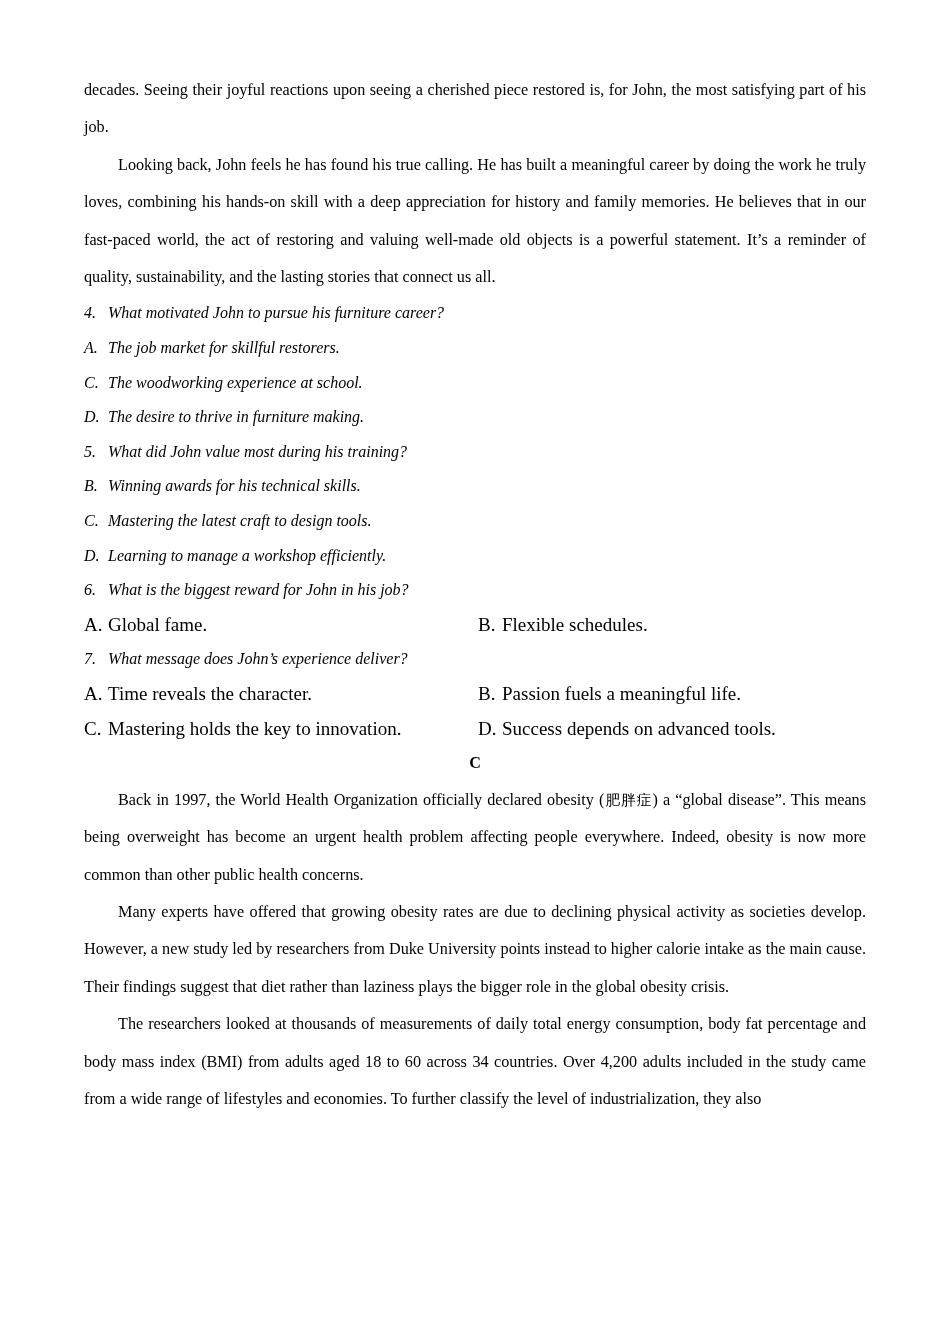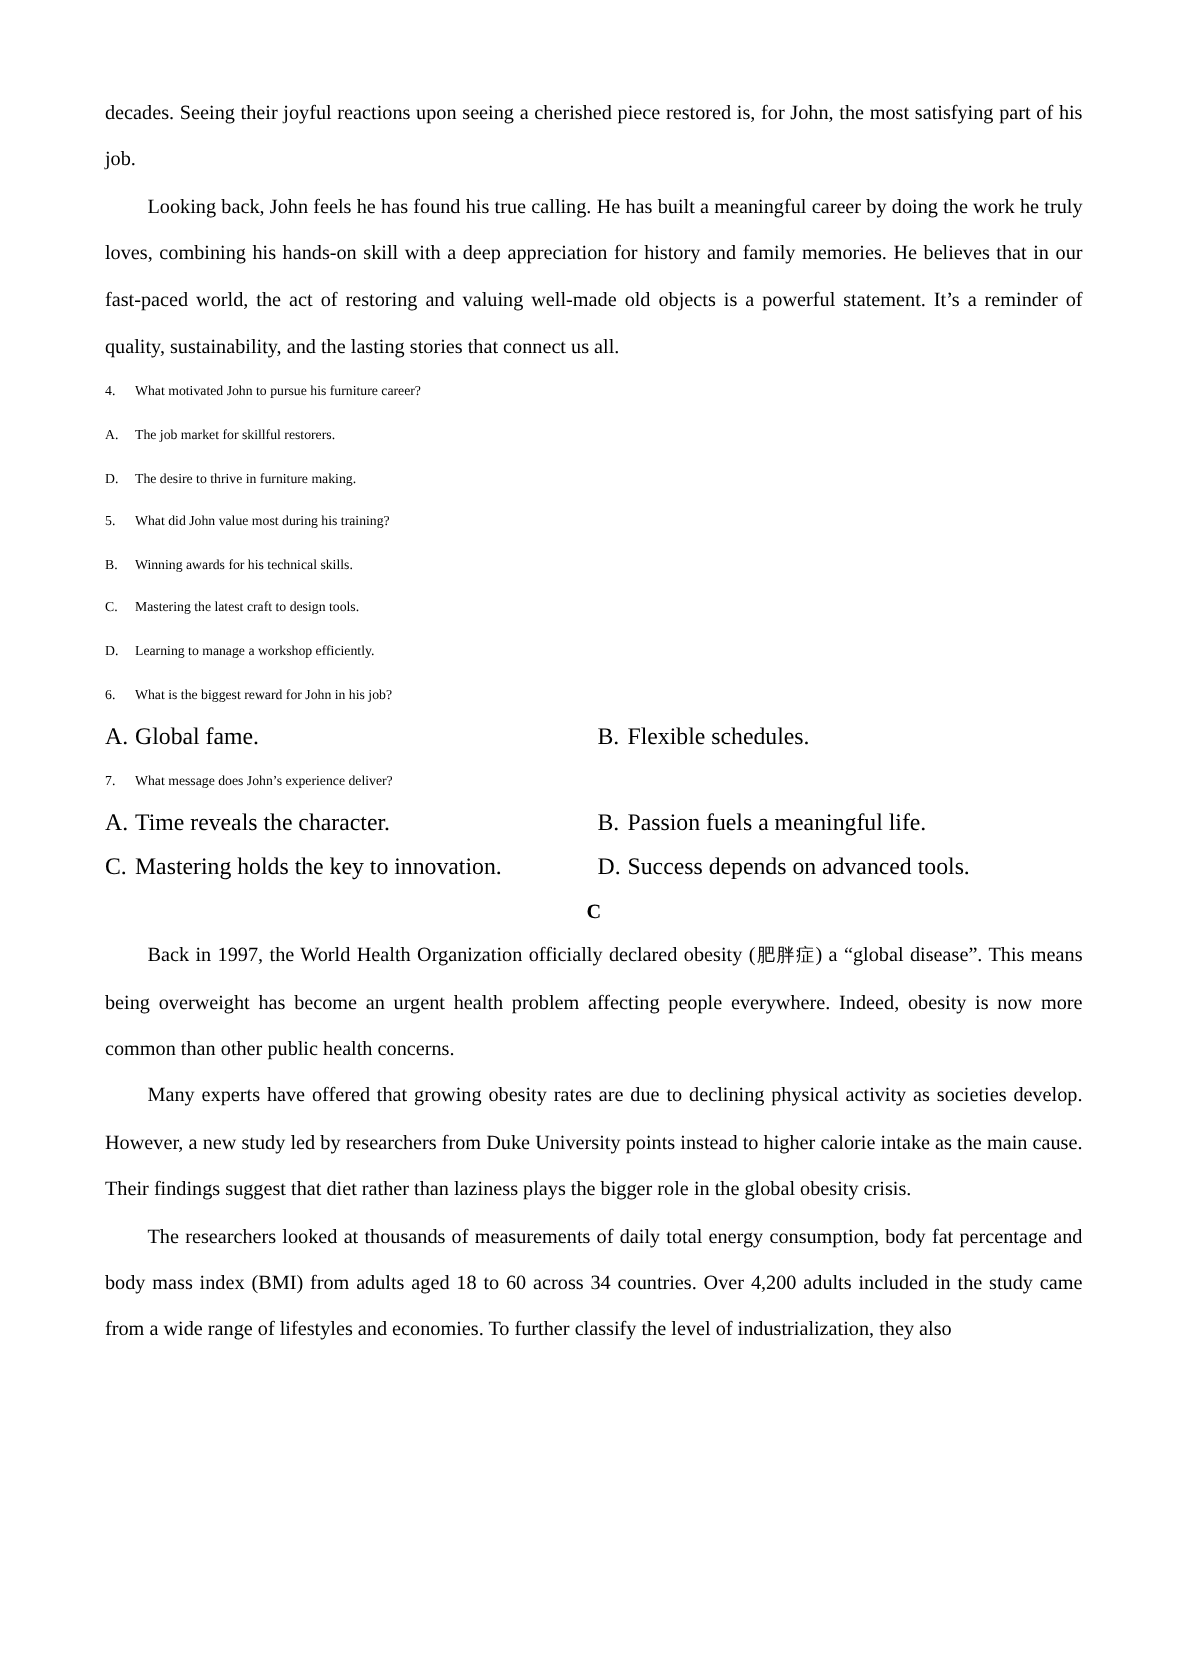--- a/index.html
+++ b/index.html
@@ -39,24 +39,25 @@
     margin: 0;
     -webkit-hyphens: none;
     hyphens: none;
   }
   .para.indent {
     text-indent: 34px;
   }
 
   
   .qline {
-    font-size: 11px;
+    font-size: 16px;
     line-height: 34.6px;
     margin: 0;
     white-space: nowrap;
+    font-style: italic;
   }
   .qline .lbl {
     display: inline-block;
     min-width: 24px;
   }
 
   
   .optrow {
     position: relative;
     font-size: 19px;
@@ -105,20 +106,23 @@
 
     <p class="para indent">Looking back, John feels he has found his true calling. He has built a meaningful career by doing the work he truly loves, combining his hands-on skill with a deep appreciation for history and family memories. He believes that in our fast-paced world, the act of restoring and valuing well-made old objects is a powerful statement. It’s a reminder of quality, sustainability, and the lasting stories that connect us all.</p>
 
     <div class="qline">
       <span class="lbl">4.</span><span>What motivated John to pursue his furniture career?</span>
     </div>
     <div class="qline">
       <span class="lbl">A.</span><span>The job market for skillful restorers.</span>
     </div>
     <div class="qline">
+      <span class="lbl">C.</span><span>The woodworking experience at school.</span>
+    </div>
+    <div class="qline">
       <span class="lbl">D.</span><span>The desire to thrive in furniture making.</span>
     </div>
 
     <div class="qline">
       <span class="lbl">5.</span><span>What did John value most during his training?</span>
     </div>
     <div class="qline">
       <span class="lbl">B.</span><span>Winning awards for his technical skills.</span>
     </div>
     <div class="qline">

